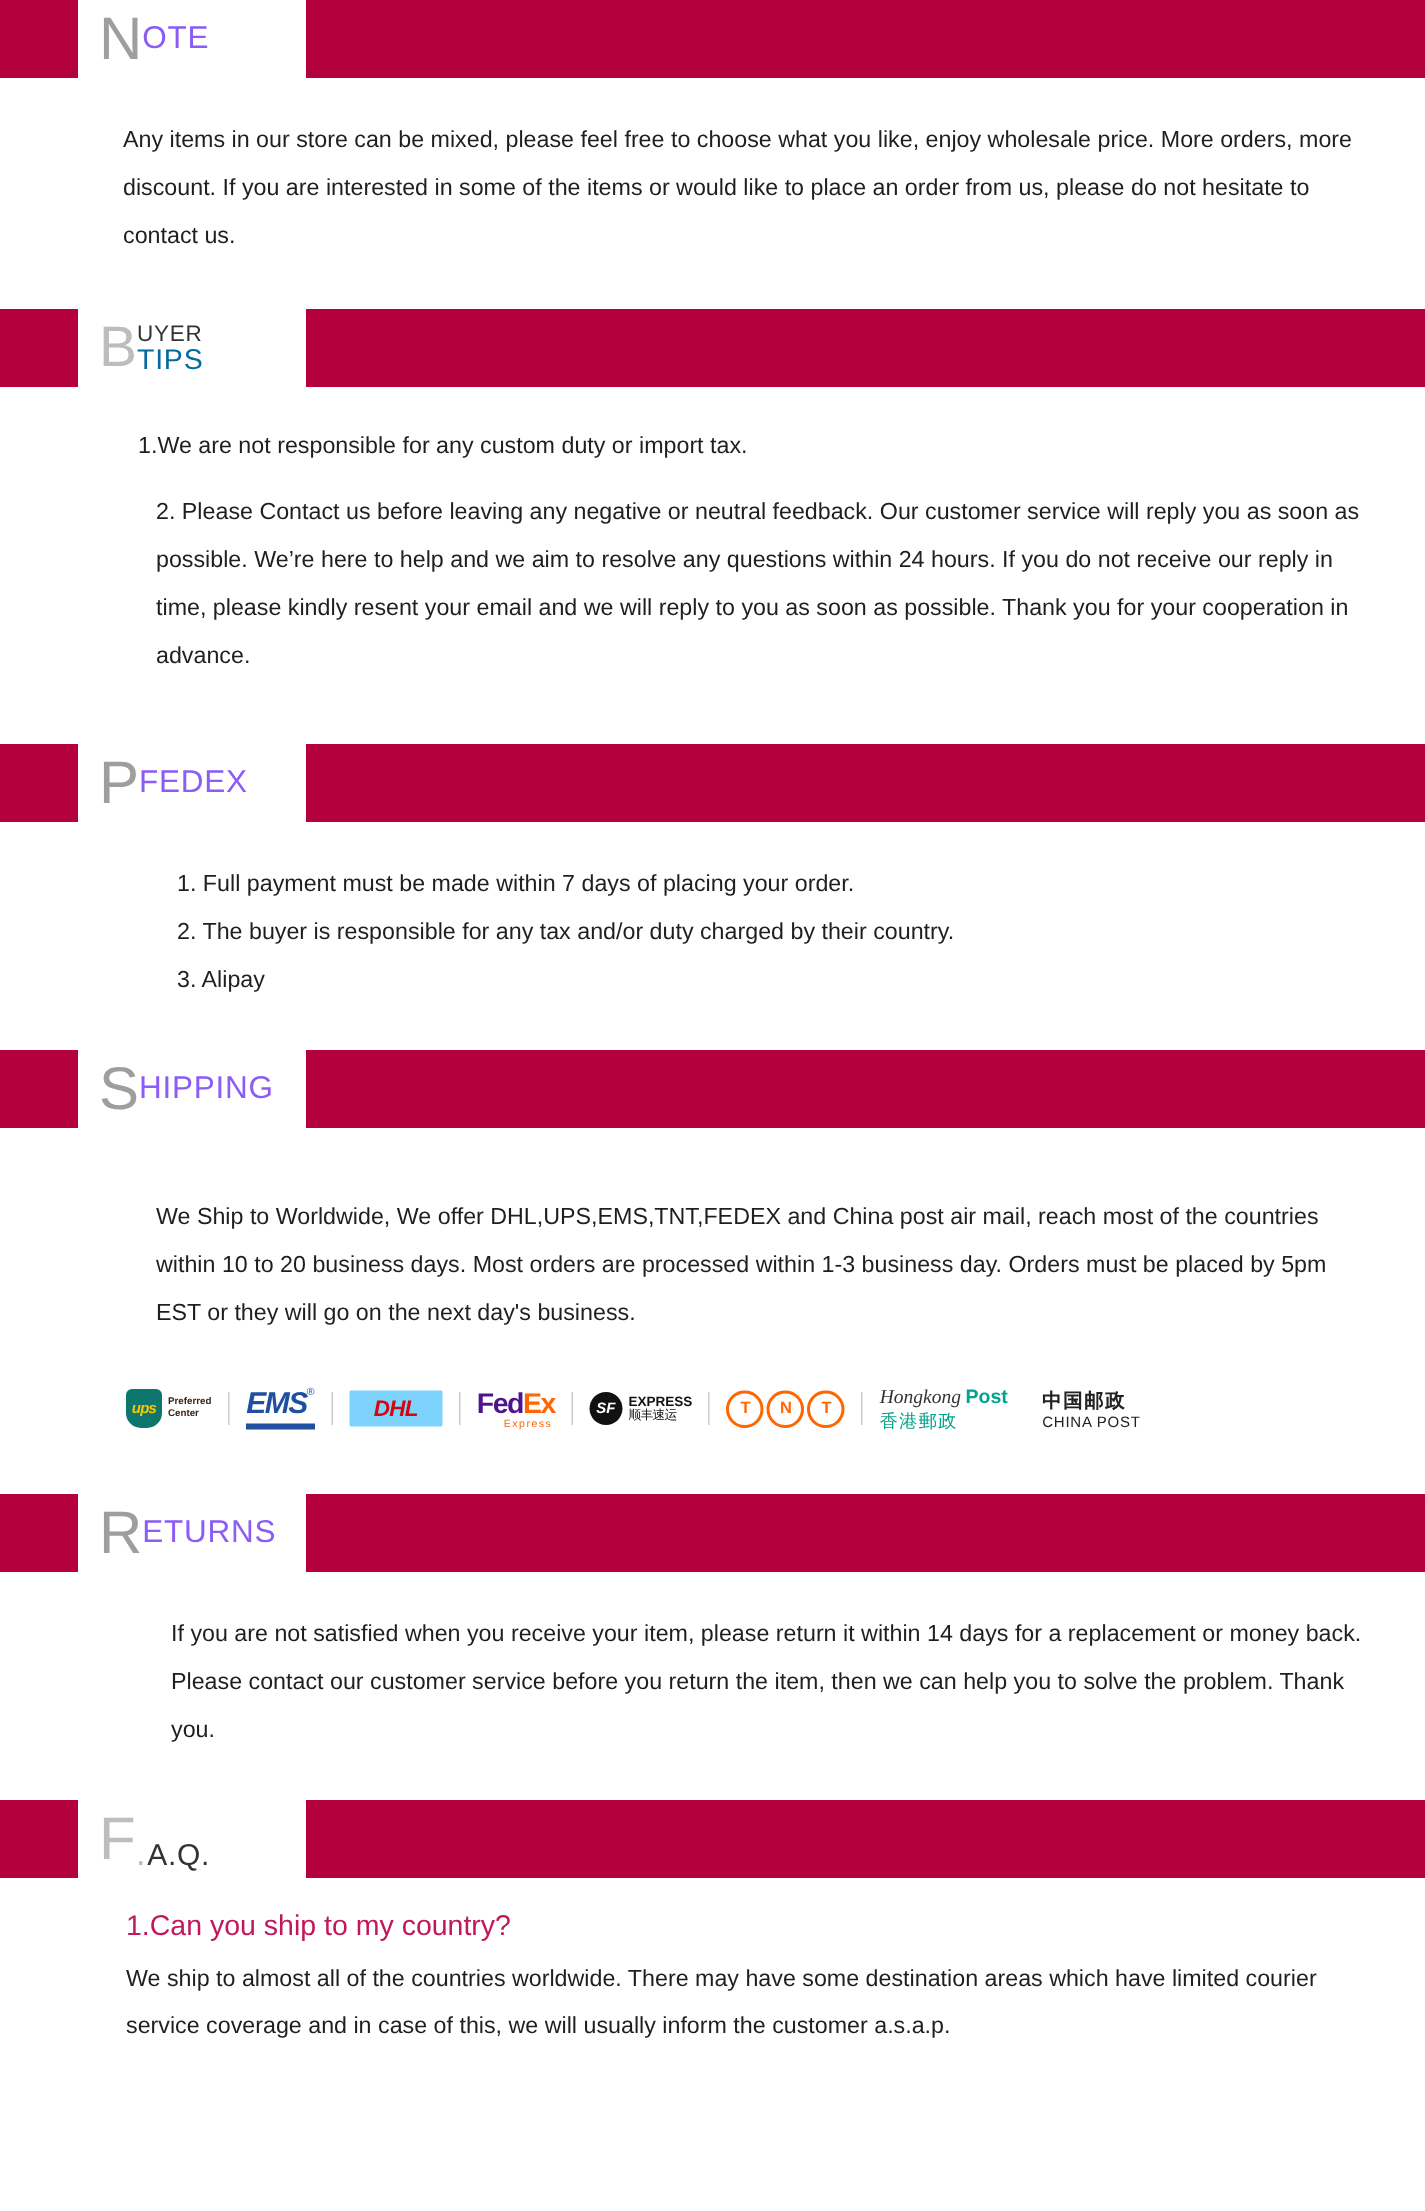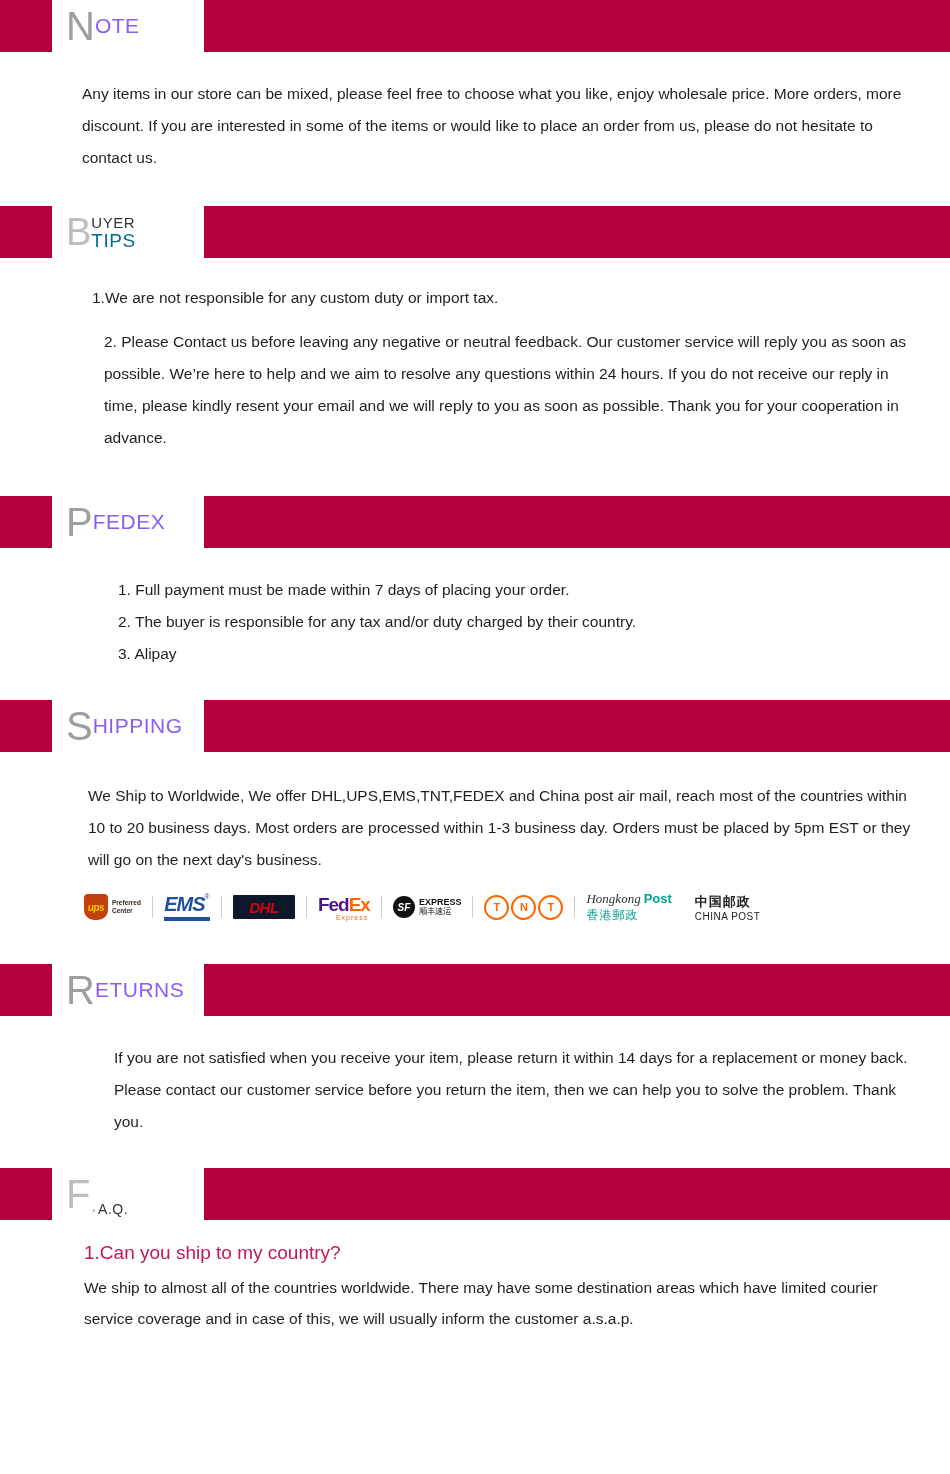--- a/index.html
+++ b/index.html
@@ -105,21 +105,21 @@
     color: #bdbdbd;
   }
   .band-label.faq .dot {
     font-size: 24px;
     color: #bdbdbd;
     margin: 0 1px 0 0;
     align-self: flex-end;
     padding-bottom: 2px;
   }
   .band-label.faq .aq {
-    font-size: 14px;
+    font-size: 20px;
     color: #333;
     letter-spacing: .5px;
     align-self: flex-end;
     padding-bottom: 3px;
   }
 
   
   .body-text {
     font-size: 15.5px;
     line-height: 32px;
@@ -168,21 +168,21 @@
     width: 1px;
     height: 22px;
     background: #cccccc;
     margin: 0 11px;
   }
 
   
   .ups-wrap { display: flex; align-items: center; gap: 4px; }
   .ups-shield {
     width: 24px; height: 26px;
-    background: #c2410c;
+    background: #0f766e;
     border-radius: 4px 4px 10px 10px;
     position: relative;
     display: flex; align-items: center; justify-content: center;
   }
   .ups-shield span {
     color: #f6c800;
     font-size: 10px;
     font-weight: bold;
     font-style: italic;
     letter-spacing: -.5px;
@@ -195,21 +195,21 @@
   }
   .ems .main {
     font-size: 20px; font-weight: bold; font-style: italic;
     color: #1f4fa0; letter-spacing: -1px;
   }
   .ems .bar { width: 46px; height: 4px; background: #1f4fa0; margin-top: 1px; }
   .ems .sup { font-size: 7px; color: #1f4fa0; }
 
   
   .dhl {
-    background: #0f172a;
+    background: #7dd3fc;
     width: 62px; height: 24px;
     display: flex; align-items: center; justify-content: center;
     border-radius: 1px;
   }
   .dhl span {
     color: #d40511; font-weight: bold; font-style: italic;
     font-size: 15px; letter-spacing: -.5px;
   }
 
   
@@ -317,21 +317,21 @@
     <div class="band">
       <div class="left-block"></div>
       <div class="gap"></div>
       <div class="right-block"></div>
     </div>
     <div class="band-label">
       <span class="big">S</span>
       <span class="small">HIPPING</span>
     </div>
     <div class="body-text pad-ship">
-      <p style="margin:0">We Ship to Worldwide, We offer DHL,UPS,EMS,TNT,FEDEX and China post air mail, reach most of the countries within 10 to 20 business days. Most orders are processed within 1-3 business day. Orders must be placed by 5pm EST or they will go on the next day's business.</p>
+      <p style="margin:16px">We Ship to Worldwide, We offer DHL,UPS,EMS,TNT,FEDEX and China post air mail, reach most of the countries within 10 to 20 business days. Most orders are processed within 1-3 business day. Orders must be placed by 5pm EST or they will go on the next day's business.</p>
     </div>
 
     <div class="carriers">
 
       <div class="carrier">
         <div class="ups-wrap">
           <div class="ups-shield">
               <span>ups</span>
             </div>
           <div class="ups-txt">

